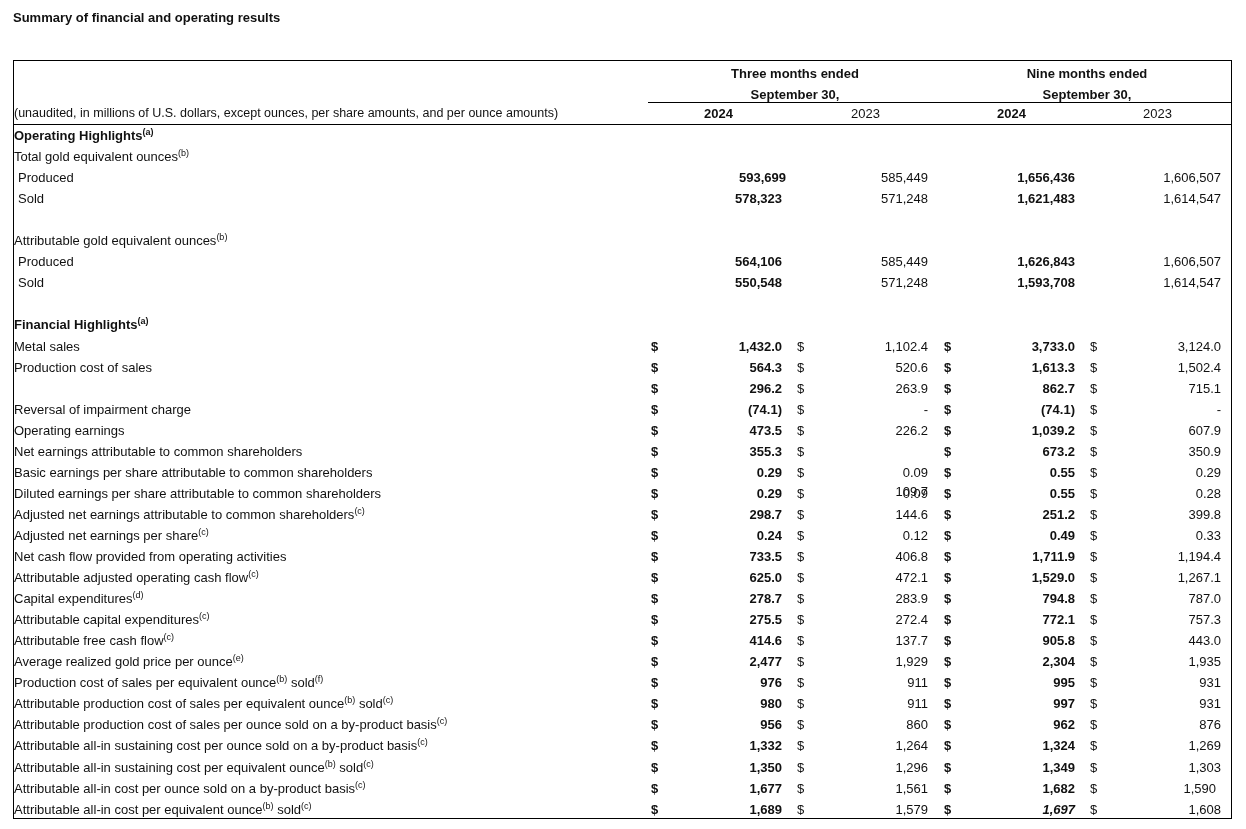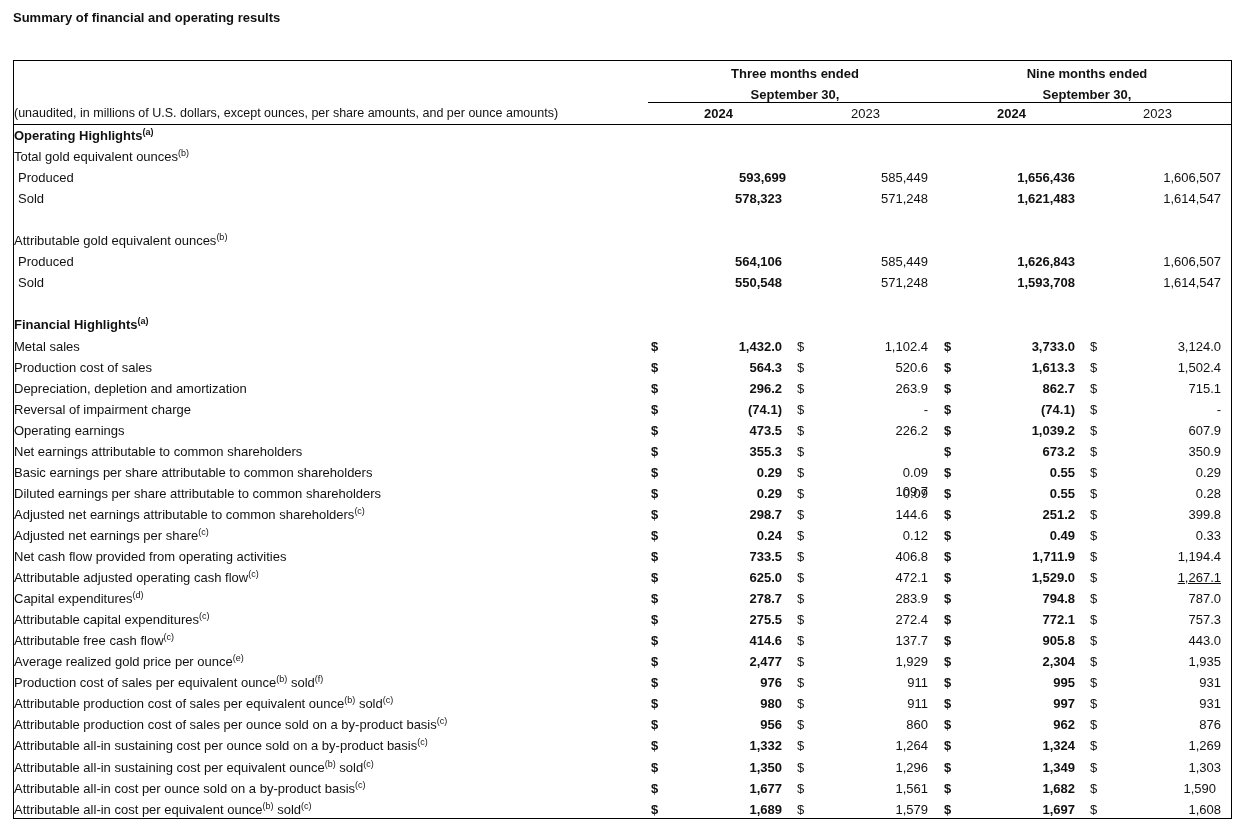--- a/index.html
+++ b/index.html
@@ -104,21 +104,20 @@
       <span class="cur b" style="left: 637px;">$</span>
       <span class="cell b" style="right: 448px;">564.3</span>
       <span class="cur" style="left: 783px;">$</span>
       <span class="cell" style="right: 302px;">520.6</span>
       <span class="cur b" style="left: 930px;">$</span>
       <span class="cell b" style="right: 155px;">1,613.3</span>
       <span class="cur" style="left: 1076px;">$</span>
       <span class="cell" style="right: 9px;">1,502.4</span>
     </div>
     <div class="row" style="top: 377.6px;">
-      <span class="lbl"><span>Depreciation, depletion and amortization</span></span>
       <span class="cur b" style="left: 637px;">$</span>
       <span class="cell b" style="right: 448px;">296.2</span>
       <span class="cur" style="left: 783px;">$</span>
       <span class="cell" style="right: 302px;">263.9</span>
       <span class="cur b" style="left: 930px;">$</span>
       <span class="cell b" style="right: 155px;">862.7</span>
       <span class="cur" style="left: 1076px;">$</span>
       <span class="cell" style="right: 9px;">715.1</span>
     </div>
     <div class="row" style="top: 398.65px;">
@@ -211,21 +210,21 @@
     </div>
     <div class="row" style="top: 567.05px;">
       <span class="lbl"><span>Attributable adjusted operating cash flow</span><sup>(c)</sup></span>
       <span class="cur b" style="left: 637px;">$</span>
       <span class="cell b" style="right: 448px;">625.0</span>
       <span class="cur" style="left: 783px;">$</span>
       <span class="cell" style="right: 302px;">472.1</span>
       <span class="cur b" style="left: 930px;">$</span>
       <span class="cell b" style="right: 155px;">1,529.0</span>
       <span class="cur" style="left: 1076px;">$</span>
-      <span class="cell" style="right: 9px; text-decoration: underline;">1,267.1</span>
+      <span class="cell" style="right: 9px;">1,267.1</span>
     </div>
     <div class="row" style="top: 588.1px;">
       <span class="lbl"><span>Capital expenditures</span><sup>(d)</sup></span>
       <span class="cur b" style="left: 637px;">$</span>
       <span class="cell b" style="right: 448px;">278.7</span>
       <span class="cur" style="left: 783px;">$</span>
       <span class="cell" style="right: 302px;">283.9</span>
       <span class="cur b" style="left: 930px;">$</span>
       <span class="cell b" style="right: 155px;">794.8</span>
       <span class="cur" style="left: 1076px;">$</span>
@@ -330,17 +329,17 @@
       <span class="cur" style="left: 1076px;">$</span>
       <span class="cell" style="right: 14px;">1,590</span>
     </div>
     <div class="row" style="top: 798.6px;">
       <span class="lbl"><span>Attributable all-in cost per equivalent ounce</span><sup>(b)</sup><span> sold</span><sup>(c)</sup></span>
       <span class="cur b" style="left: 637px;">$</span>
       <span class="cell b" style="right: 448px;">1,689</span>
       <span class="cur" style="left: 783px;">$</span>
       <span class="cell" style="right: 302px;">1,579</span>
       <span class="cur b" style="left: 930px;">$</span>
-      <span class="cell b" style="right: 155px;">1,697</span>
+      <span class="cell b" style="right: 155px; font-style: italic;">1,697</span>
       <span class="cur" style="left: 1076px;">$</span>
       <span class="cell" style="right: 9px;">1,608</span>
     </div>
   </div>
 
 </body></html>

